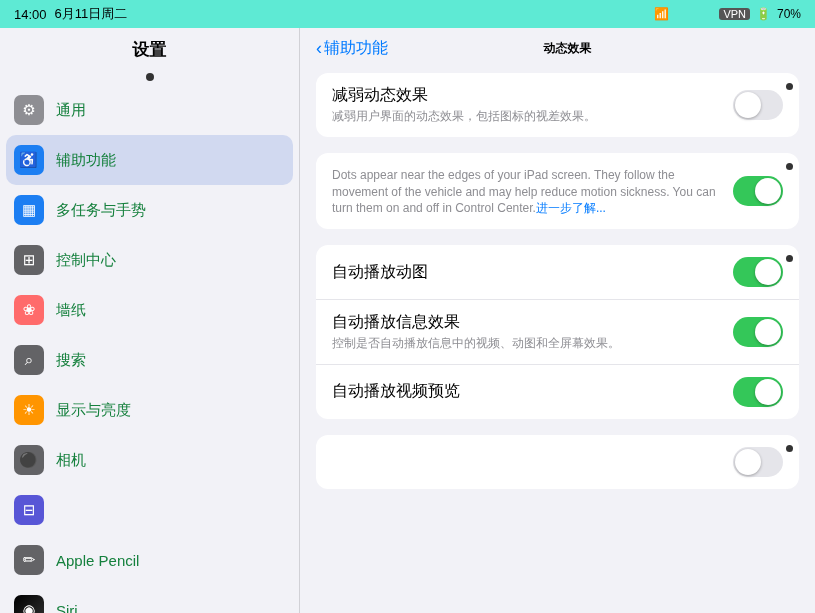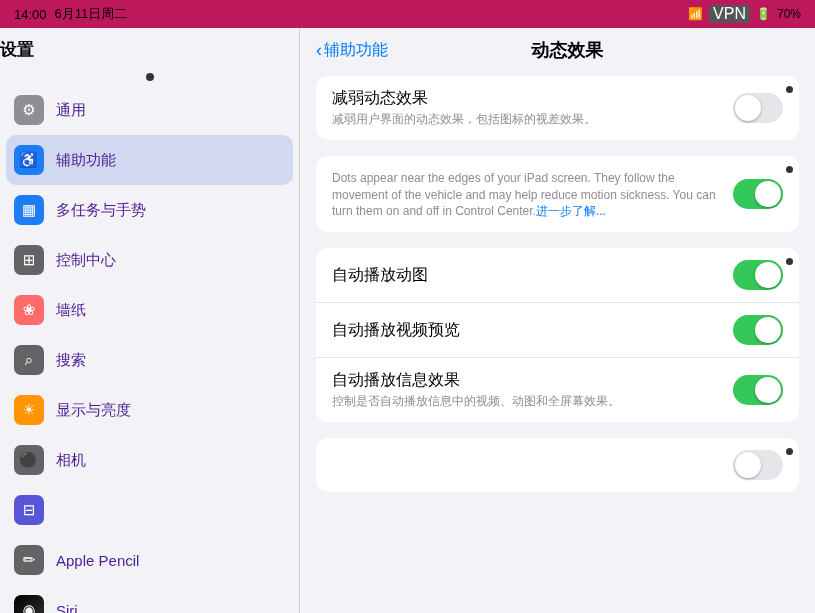--- a/index.html
+++ b/index.html
@@ -8,21 +8,21 @@
       background: #f2f2f7;
       width: 815px;
       height: 613px;
       overflow: hidden;
       display: flex;
       flex-direction: column;
     }
 
     
     .status-bar {
-      background: #be185d;
+      background: #5eead4;
       height: 28px;
       display: flex;
       align-items: center;
       justify-content: space-between;
       padding: 0 14px;
       font-size: 13px;
       font-weight: 500;
       flex-shrink: 0;
     }
     .status-left { display: flex; align-items: center; gap: 8px; }
@@ -39,21 +39,21 @@
     .sidebar {
       width: 300px;
       background: #f2f2f7;
       display: flex;
       flex-direction: column;
       overflow: hidden;
       border-right: 1px solid #d1d1d6;
       flex-shrink: 0;
     }
     .sidebar-title {
-      text-align: left;
+      text-align: center;
       font-size: 17px;
       font-weight: 600;
       padding: 10px 0 8px;
       color: #000;
       flex-shrink: 0;
     }
     .sidebar-items {
       overflow-y: auto;
       flex: 1;
     }
@@ -77,21 +77,21 @@
       height: 30px;
       border-radius: 7px;
       display: flex;
       align-items: center;
       justify-content: center;
       flex-shrink: 0;
       font-size: 16px;
     }
     .sidebar-item .item-label {
       font-size: 15px;
-      color: #4c1d95;
+      color: #15803d;
     }
     .sidebar-dot {
       width: 8px; height: 8px;
       background: #333;
       border-radius: 50%;
       margin: 4px auto;
     }
 
     
     .icon-general { background: #8e8e93; }
@@ -126,21 +126,21 @@
       color: #007aff;
       font-size: 16px;
       display: flex;
       align-items: center;
       gap: 2px;
       cursor: pointer;
     }
     .right-title {
       flex: 1;
       text-align: center;
-      font-size: 18px;
+      font-size: 12px;
       font-weight: 600;
       color: #000;
       margin-right: 60px;
     }
 
     
     .settings-content {
       flex: 1;
       overflow-y: auto;
       padding: 8px 16px;
@@ -217,21 +217,21 @@
 </head>
 <body>
 
 <div class="status-bar">
   <div class="status-left">
     <span>14:00</span>
     <span>6月11日周二</span>
   </div>
   <div class="status-right">
     <span>📶</span>
-    <span style="background:#555;color:#fff;border-radius:3px;padding:0 4px;font-size:16px;">VPN</span>
+    <span style="background:#555;color:#fff;border-radius:3px;padding:0 4px;font-size:11px;margin-left:44px;">VPN</span>
     <span>🔋</span>
     <span>70%</span>
   </div>
 </div>
 
 <div class="main-layout">
 
   <div class="sidebar">
     <div class="sidebar-title">设置</div>
     <div class="sidebar-items" id="sidebar-items">
@@ -324,30 +324,30 @@
             <div class="settings-row">
               <div class="settings-row-content">
                 <div class="settings-row-title">自动播放动图</div>
               </div>
               <div class="toggle on">
                 <div class="toggle-knob"></div>
               </div>
             </div>
             <div class="settings-row">
               <div class="settings-row-content">
-                <div class="settings-row-title">自动播放视频预览</div>
-              </div>
-              <div class="toggle on">
-                <div class="toggle-knob"></div>
-              </div>
-            </div>
-            <div class="settings-row">
-              <div class="settings-row-content">
                 <div class="settings-row-title">自动播放信息效果</div>
                 <div class="settings-row-desc">控制是否自动播放信息中的视频、动图和全屏幕效果。</div>
+              </div>
+              <div class="toggle on">
+                <div class="toggle-knob"></div>
+              </div>
+            </div>
+            <div class="settings-row">
+              <div class="settings-row-content">
+                <div class="settings-row-title">自动播放视频预览</div>
               </div>
               <div class="toggle on">
                 <div class="toggle-knob"></div>
               </div>
             </div>
           </div>
         </div>
         <div class="group-wrapper">
           <div class="edge-dot" style="top: 10px;"></div>
           <div class="settings-group">

